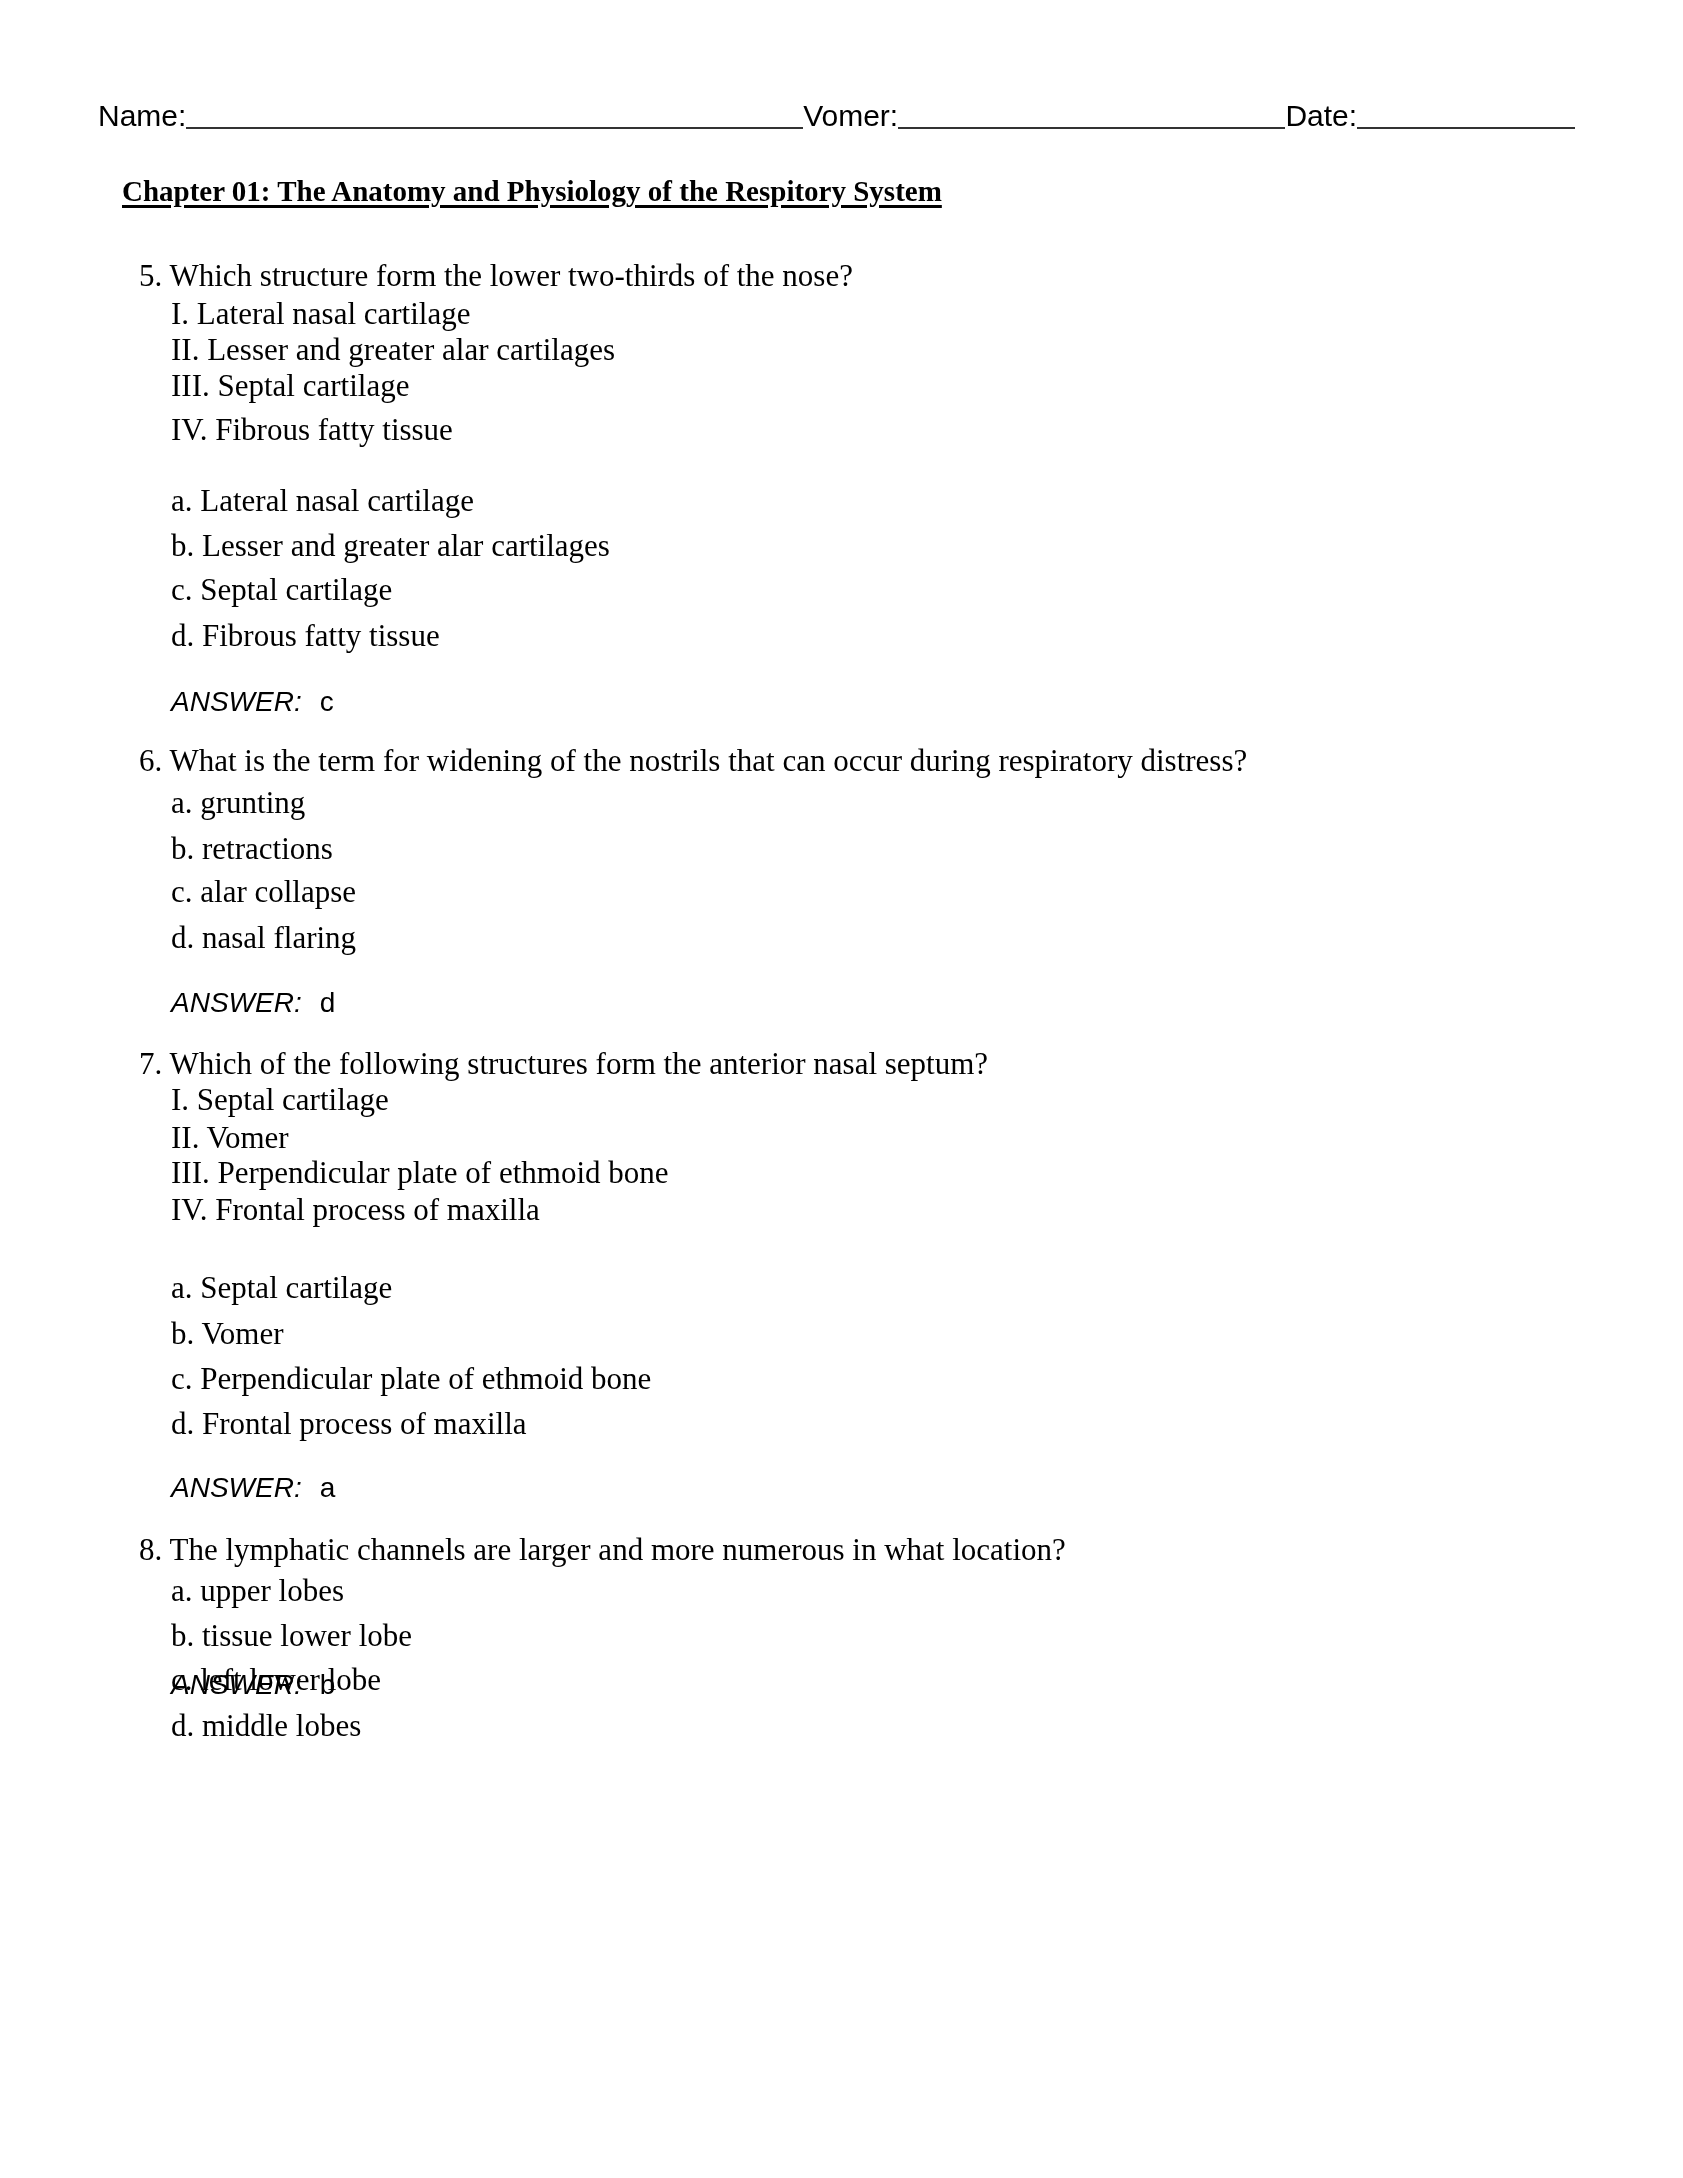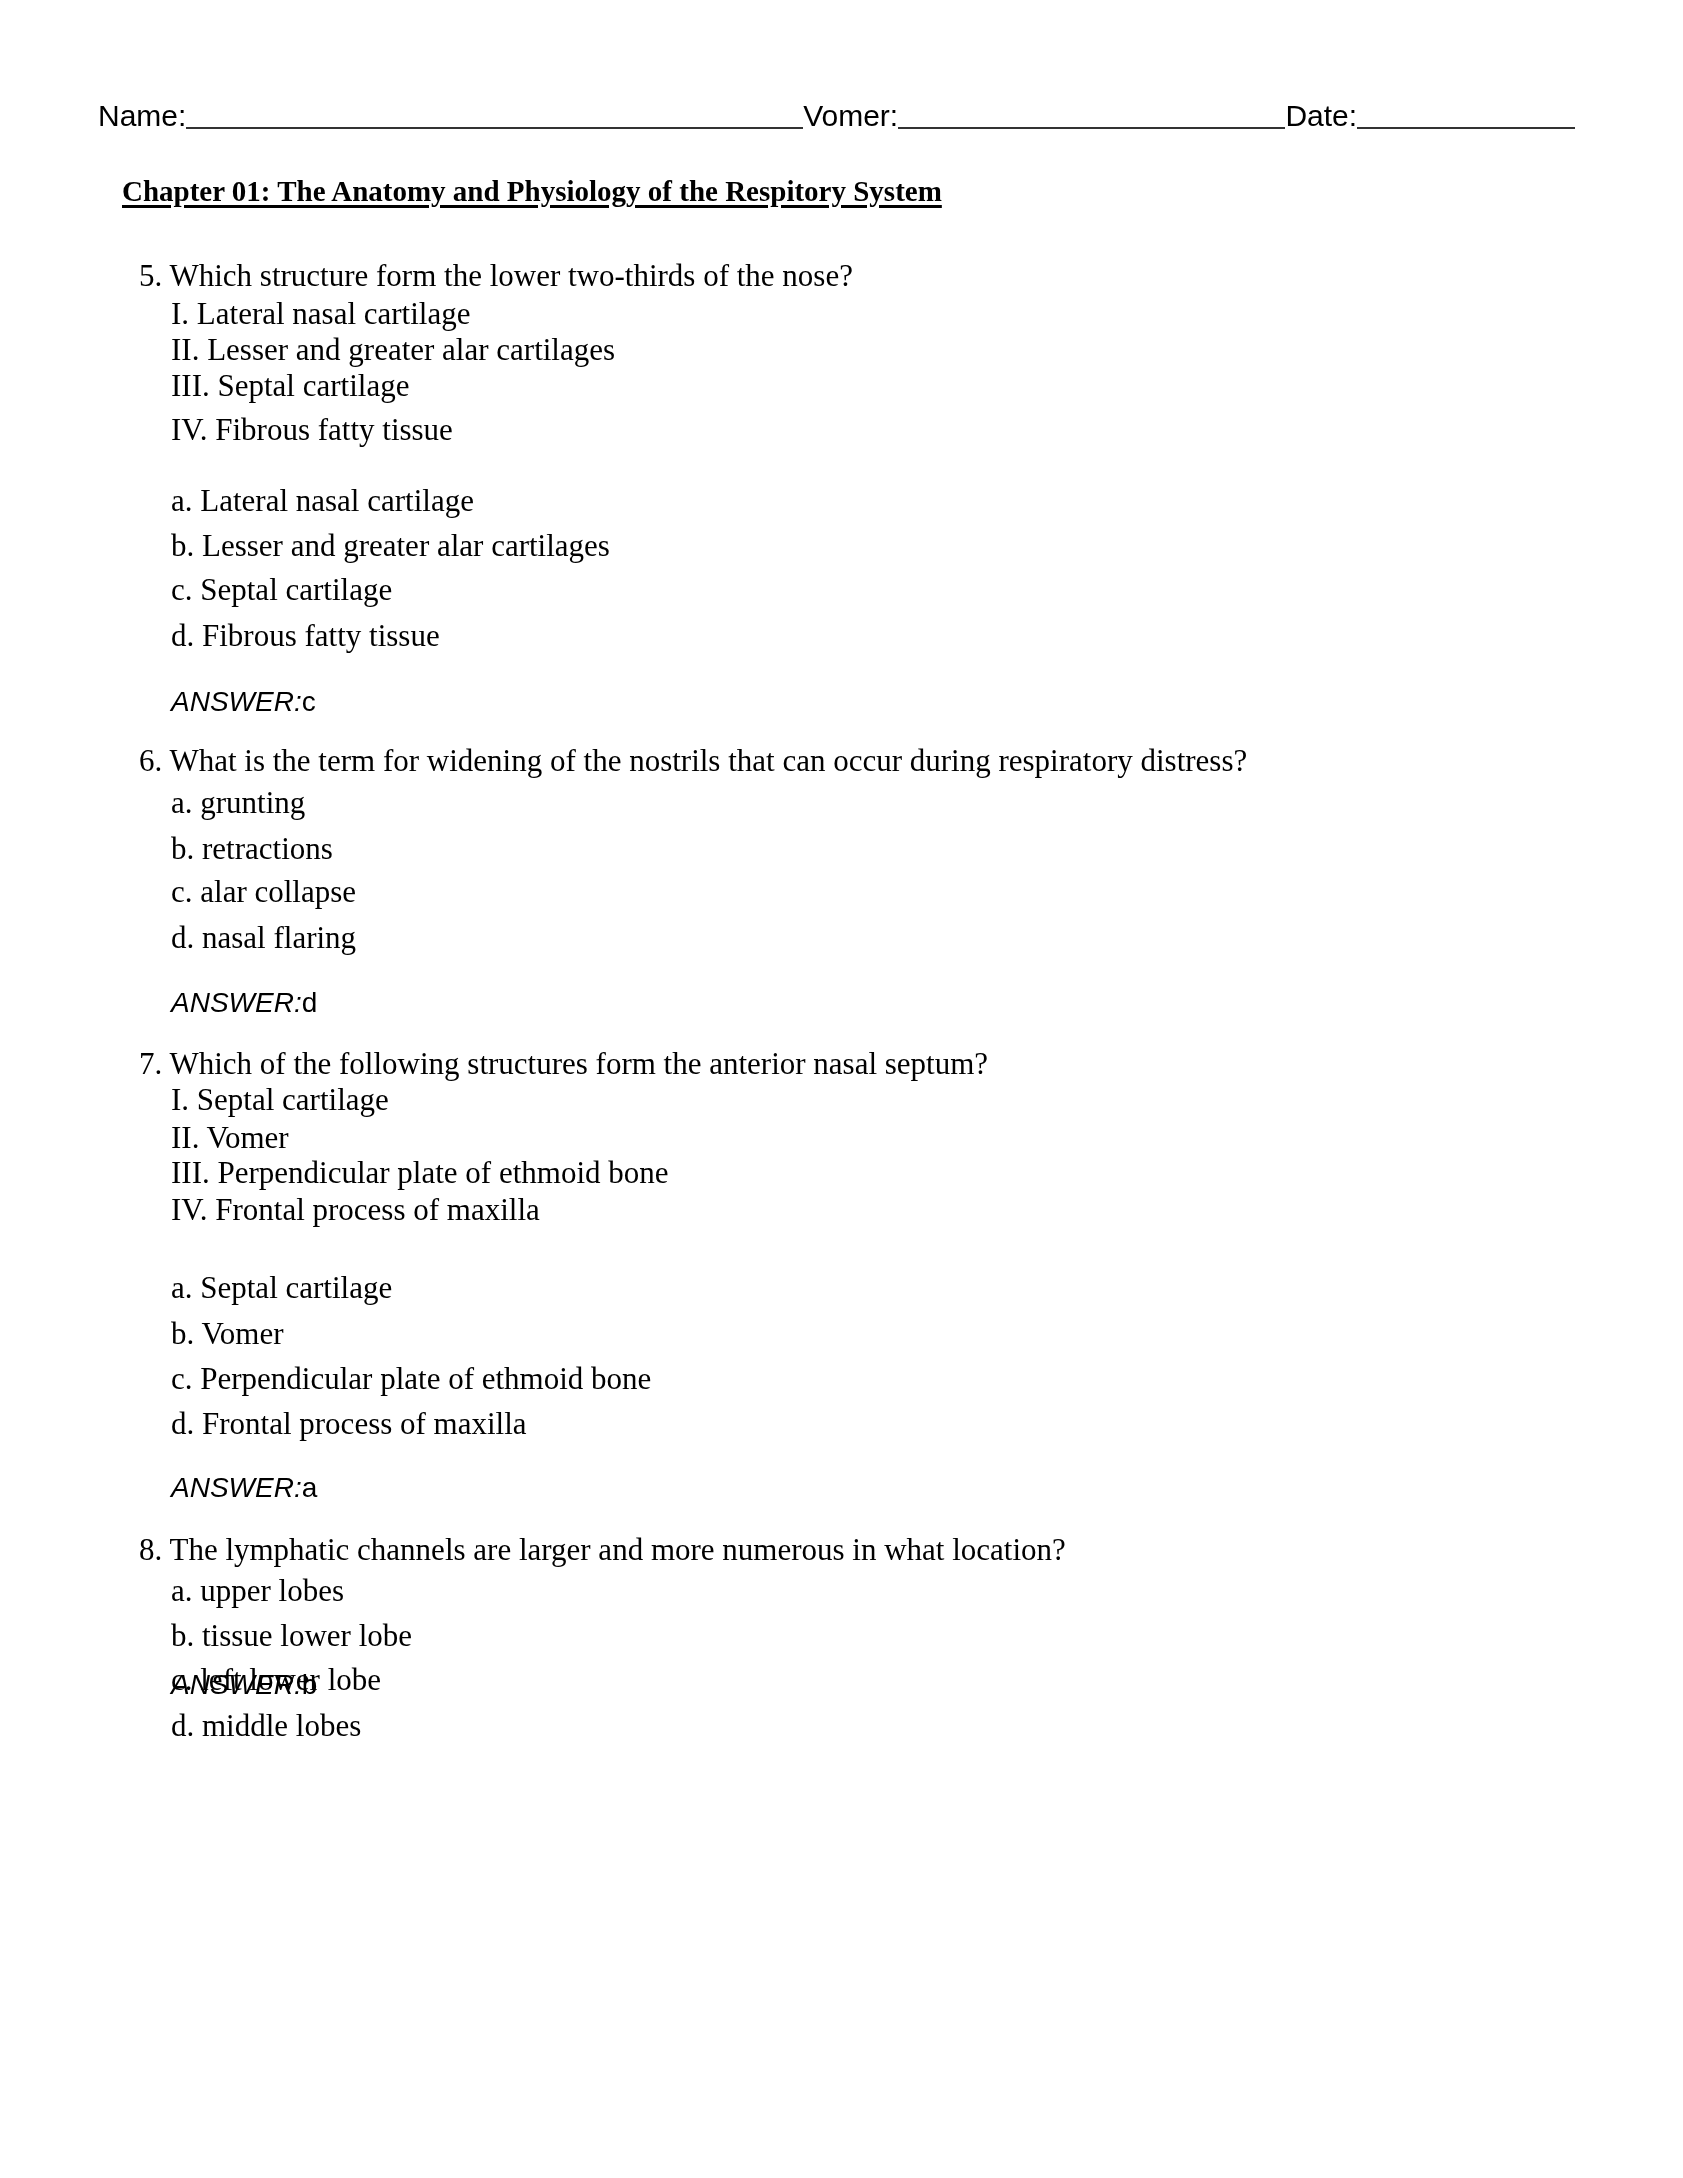--- a/index.html
+++ b/index.html
@@ -5,21 +5,21 @@
   html,body{margin:0;padding:0;background:#fff;}
   body{width:1683px;height:2178px;position:relative;overflow:hidden;color:#000;}
   .ln{position:absolute;white-space:nowrap;line-height:34px;height:34px;}
   .serif{font-family:"Liberation Serif","DejaVu Serif",serif;font-size:31px;}
   .hdr{top:99px;left:98px;width:1477px;height:34px;display:flex;align-items:flex-end;font-family:"Liberation Sans","DejaVu Sans",sans-serif;font-size:30px;}
   .hdr .blank{display:inline-block;border-bottom:2px solid #333;height:26px;margin-bottom:4px;}
   .title{top:174px;left:98px;font-family:"Liberation Serif","DejaVu Serif",serif;font-weight:bold;font-size:29px;text-decoration:underline;text-decoration-thickness:3px;text-underline-offset:4px;margin-left:24px;}
   .q{left:139px;}
   .sub{left:171px;text-align:right;}
   .ans{left:171px;font-family:"Liberation Sans","DejaVu Sans",sans-serif;font-size:28px;}
-  .ans i{font-style:italic;}
+  .ans i{font-style:italic;margin-right:18px;}
 </style>
 </head>
 <body>
 
 <div class="ln hdr">
   <span>Name:</span>
   <span class="blank" style="width:634px"></span>
   <span>Vomer:</span>
   <span class="blank" style="width:398px"></span>
   <span>Date:</span>

